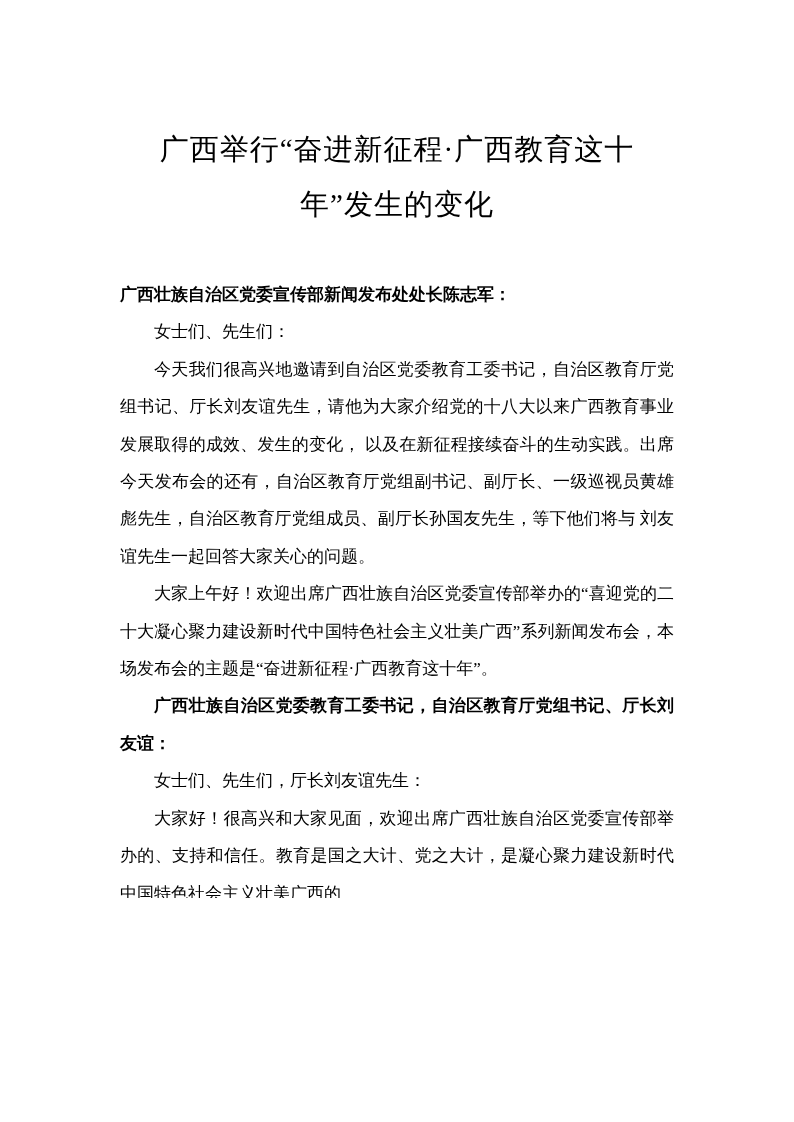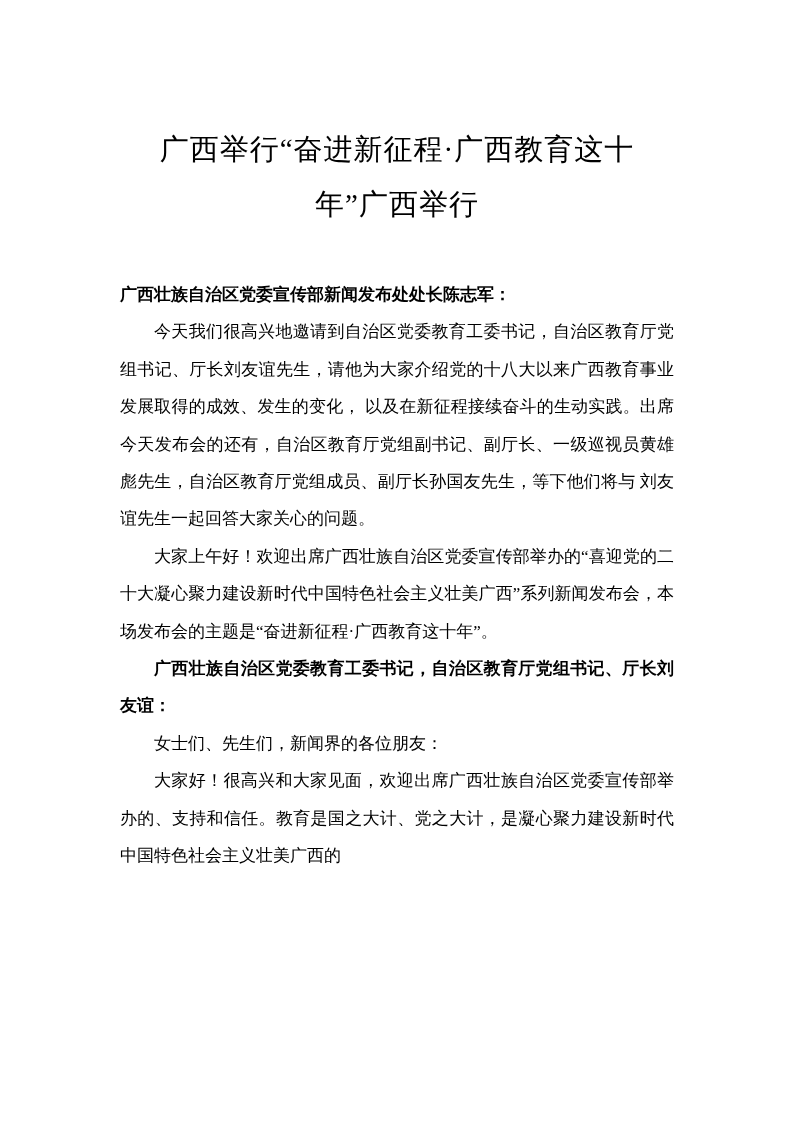--- a/index.html
+++ b/index.html
@@ -48,34 +48,35 @@
     text-indent: 2em;
   }
 </style>
 </head>
 <body>
 
 <div class="page">
 
   <div class="title-block">
     <div class="title-line">广西举行“奋进新征程·广西教育这十</div>
-    <div class="title-line">年”广西举行</div>
+    <div class="title-line">年”发生的变化</div>
   </div>
 
   <div class="body-block">
 
     <p class="para para--speaker">广西壮族自治区党委宣传部新闻发布处处长陈志军：</p>
 
+    <p class="para">女士们、先生们：</p>
 
     <p class="para">今天我们很高兴地邀请到自治区党委教育工委书记，自治区教育厅党组书记、厅长刘友谊先生，请他为大家介绍党的十八大以来广西教育事业发展取得的成效、发生的变化， 以及在新征程接续奋斗的生动实践。出席今天发布会的还有，自治区教育厅党组副书记、副厅长、一级巡视员黄雄彪先生，自治区教育厅党组成员、副厅长孙国友先生，等下他们将与 刘友谊先生一起回答大家关心的问题。</p>
 
     <p class="para">大家上午好！欢迎出席广西壮族自治区党委宣传部举办的“喜迎党的二十大凝心聚力建设新时代中国特色社会主义壮美广西”系列新闻发布会，本场发布会的主题是“奋进新征程·广西教育这十年”。</p>
 
 
     <p class="para para--speaker-indent">广西壮族自治区党委教育工委书记，自治区教育厅党组书记、厅长刘友谊：</p>
 
-    <p class="para">女士们、先生们，新闻界的各位朋友：</p>
+    <p class="para">女士们、先生们，厅长刘友谊先生：</p>
 
     <p class="para">大家好！很高兴和大家见面，欢迎出席广西壮族自治区党委宣传部举办的、支持和信任。教育是国之大计、党之大计，是凝心聚力建设新时代中国特色社会主义壮美广西的</p>
 
   </div>
 
 </div>
 
 </body></html>

